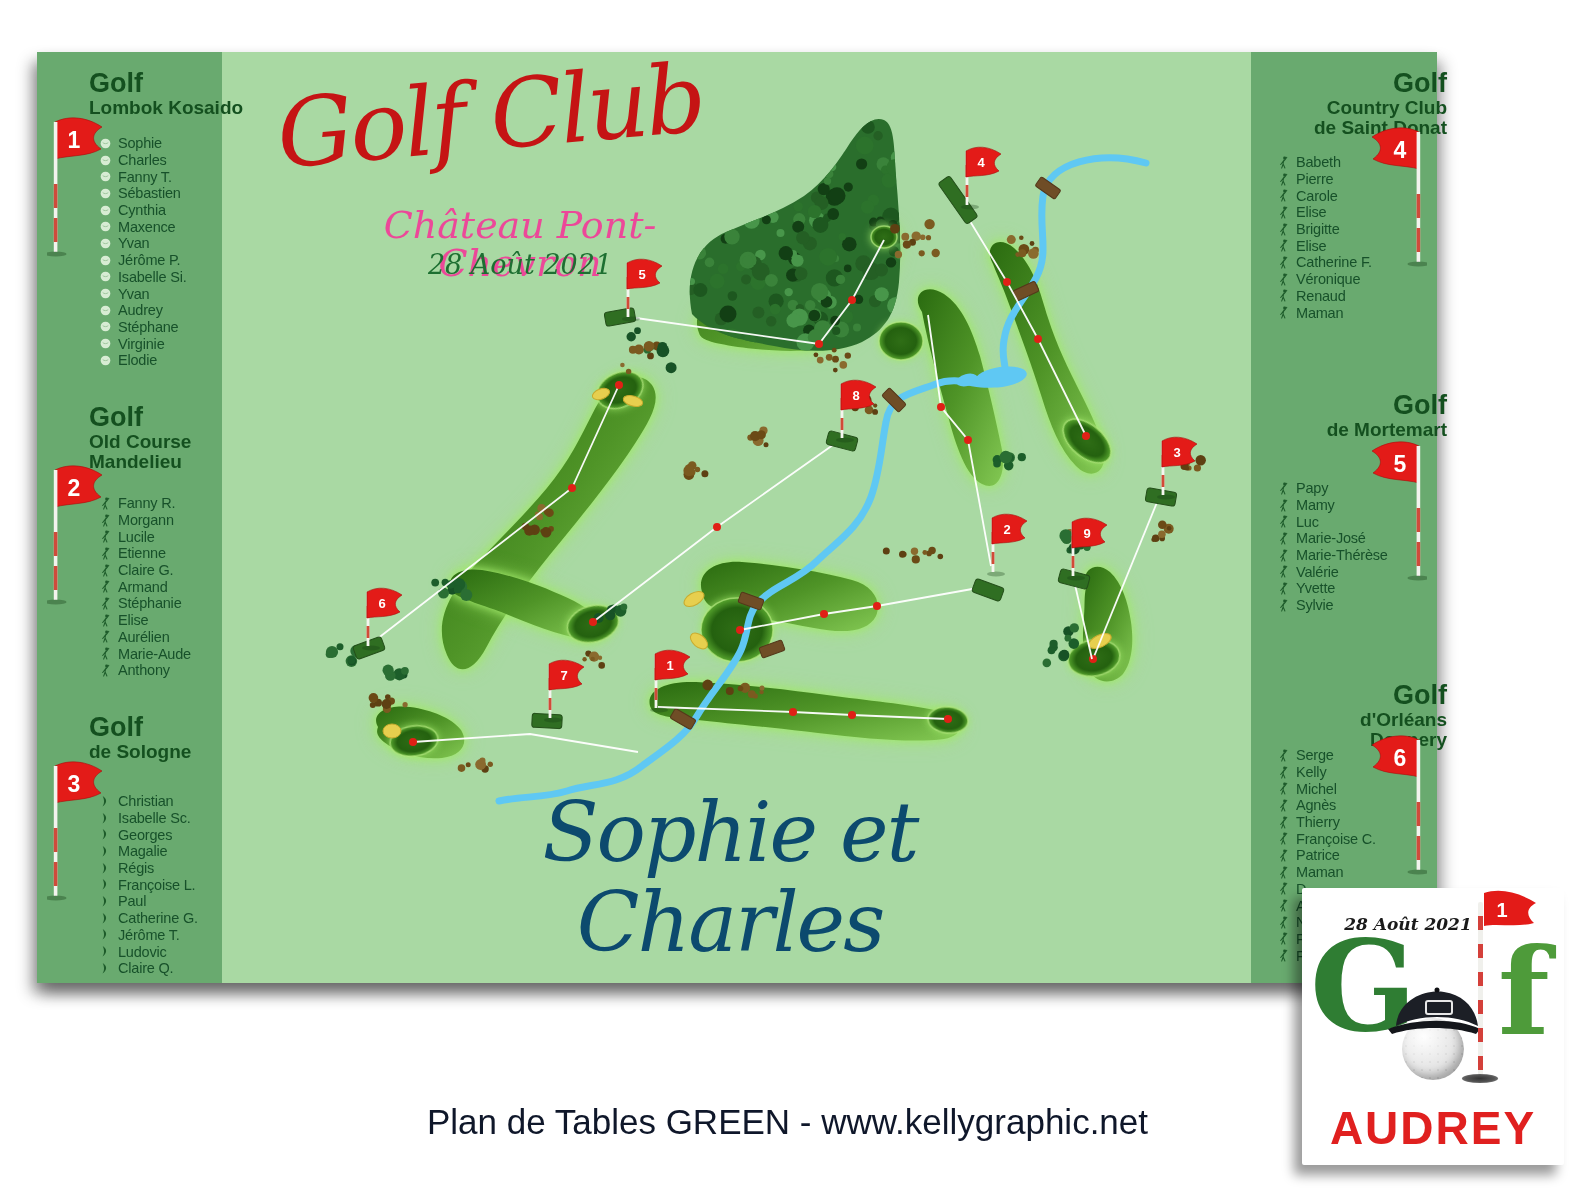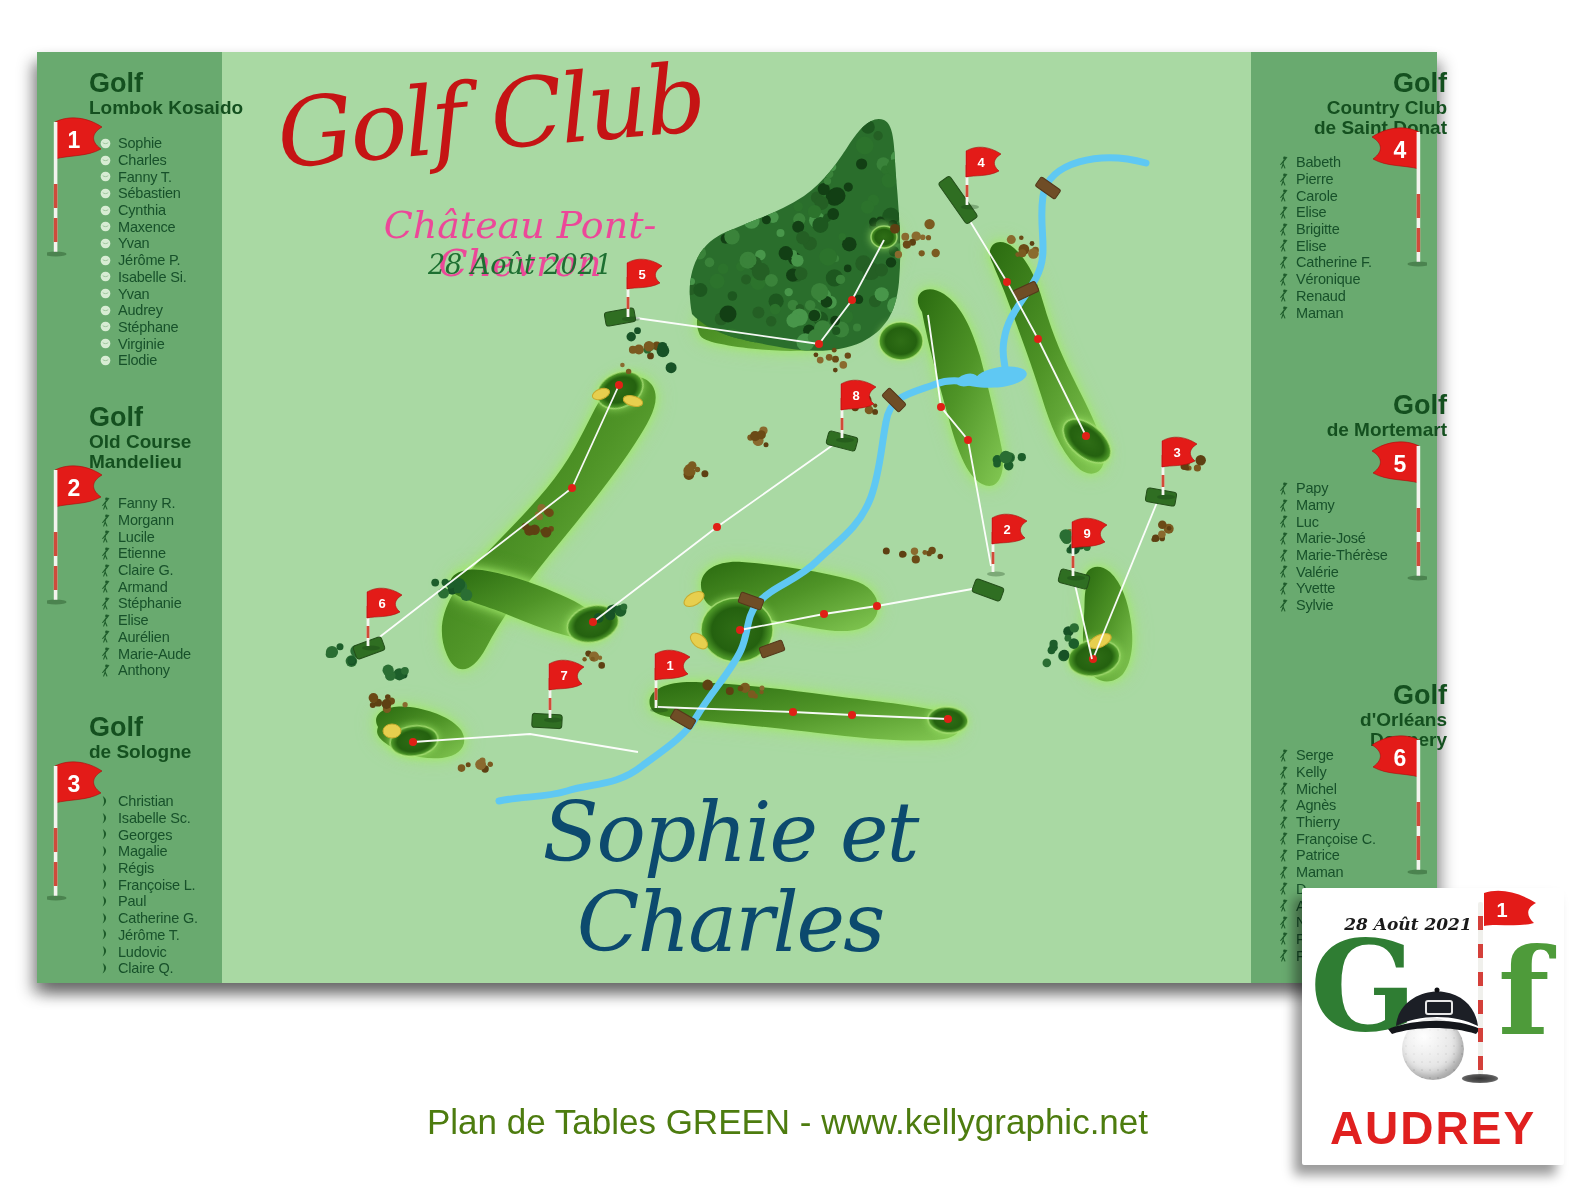--- a/index.html
+++ b/index.html
@@ -11,21 +11,21 @@
   .strip.left{left:0;width:185px;}
   .strip.right{right:0;width:186px;}
   #map{position:absolute;left:37px;top:52px;width:1400px;height:931px;z-index:2;pointer-events:none;}
   .overlay{position:absolute;z-index:3;pointer-events:none;}
   .title-script{left:225px;top:64px;width:530px;text-align:center;font:italic 95px/1.1 "DejaVu Serif",serif;
                 color:#c51414;transform:rotate(-5deg);letter-spacing:-3px;}
   .venue{left:310px;top:206px;width:420px;text-align:center;font:italic 38px/1 "DejaVu Serif",serif;color:#ec4899;}
   .date-line{left:310px;top:251px;width:420px;text-align:center;font:italic 27px/1 "DejaVu Serif",serif;color:#1d6f31;}
   .couple{left:390px;top:788px;width:680px;text-align:center;font:italic 82px/1.1 "DejaVu Serif",serif;
           color:#0c4a6e;letter-spacing:-2px;}
-  .footer-caption{position:absolute;left:0;top:1102px;width:1575px;text-align:center;font-size:35px;color:#4d7c0f;
+  .footer-caption{position:absolute;left:0;top:1102px;width:1575px;text-align:center;font-size:35px;color:#0f172a;
                   font-family:"Liberation Sans",sans-serif;z-index:1;}
   .panel{position:absolute;z-index:3;padding-left:32px;}
   .panel .ph{color:#14501f;font-weight:bold;}
   .ph1{font-size:27px;line-height:30px;}
   .ph2{font-size:19px;line-height:20px;}
   .panel.side-left .phead{padding:2px 0 0 20px;text-align:left;}
   .panel.side-right .phead{padding:2px 22px 0 0;text-align:right;}
   .guests{position:absolute;margin:0;padding:0;list-style:none;}
   .guests li{display:flex;align-items:center;height:16.7px;}
   .guests .gic{width:13px;height:13px;margin-right:6px;flex:0 0 13px;}

